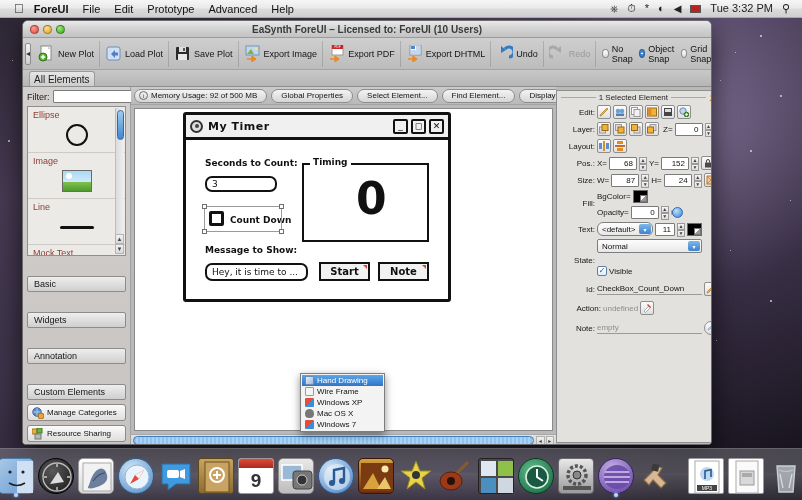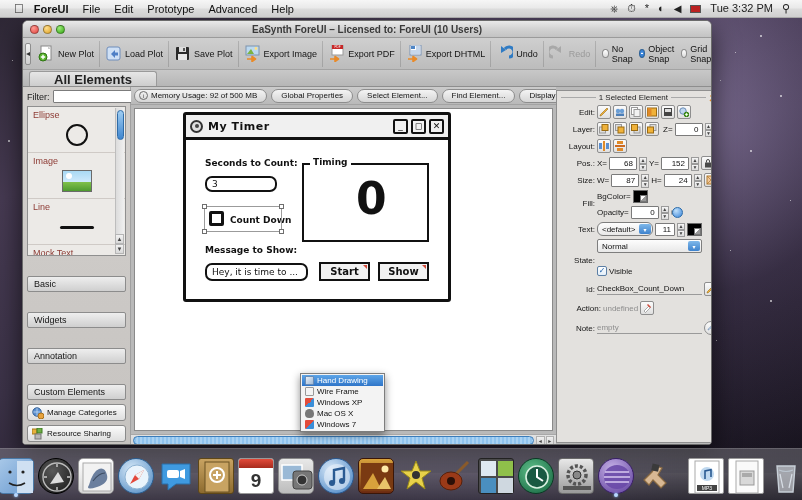--- a/index.html
+++ b/index.html
@@ -96,24 +96,24 @@
     background:linear-gradient(180deg,#e4e4e4,#cbcbcb);
     border:1px solid #9a9a9a;border-bottom:none;
     border-radius:3px 3px 0 0;margin-right:2px;
   }
   .plottab.active{
     background:linear-gradient(180deg,#8dc3f0,#4a9ae0);
     color:#10243a;border-color:#3c7fbe;font-weight:normal;
   }
   #tabs-wrap{position:absolute;left:290px;bottom:0;display:flex;}
   #allelem-tab{
-    position:absolute;left:6px;bottom:0;height:15px;padding:0 24px;
+    position:absolute;left:6px;bottom:0;height:15px;padding:0 4px;
     background:linear-gradient(180deg,#e6e6e6,#cdcdcd);
     border:1px solid #9a9a9a;border-bottom:none;border-radius:3px 3px 0 0;
-    font-size:13px;display:flex;align-items:center;color:#222;font-weight:bold;
+    font-size:10px;display:flex;align-items:center;color:#222;font-weight:normal;
   }
   
   #winbody{display:flex;height:359px;background:#c9c9c9;}
   
   #leftpanel{
     width:108px;flex:0 0 108px;
     background:linear-gradient(180deg,#d3d0cd,#c6c3c0);
     border-right:1px solid #a0a0a0;
     display:flex;flex-direction:column;padding:3px 4px 4px 4px;
   }
@@ -617,21 +617,21 @@
             <div class="mk-group" style="left:116px;top:48px;width:127px;height:79px;"></div>
             <div class="mk-grouplabel" style="left:124px;top:42px;">Timing</div>
             <div class="mk-big" style="left:170px;top:62px;">0</div>
 
             <div class="mk-btn" style="left:133px;top:147px;width:51px;height:19px;">
               <span class="corner"></span>
               <span>Start</span>
             </div>
             <div class="mk-btn" style="left:192px;top:147px;width:51px;height:19px;">
               <span class="corner"></span>
-              <span>Show</span>
+              <span>Note</span>
             </div>
           </div>
 
         </div>
       </div>
 
       <div id="hscroll">
         <div id="hthumb"></div>
         <div id="hspace">
           <i>◂</i>

